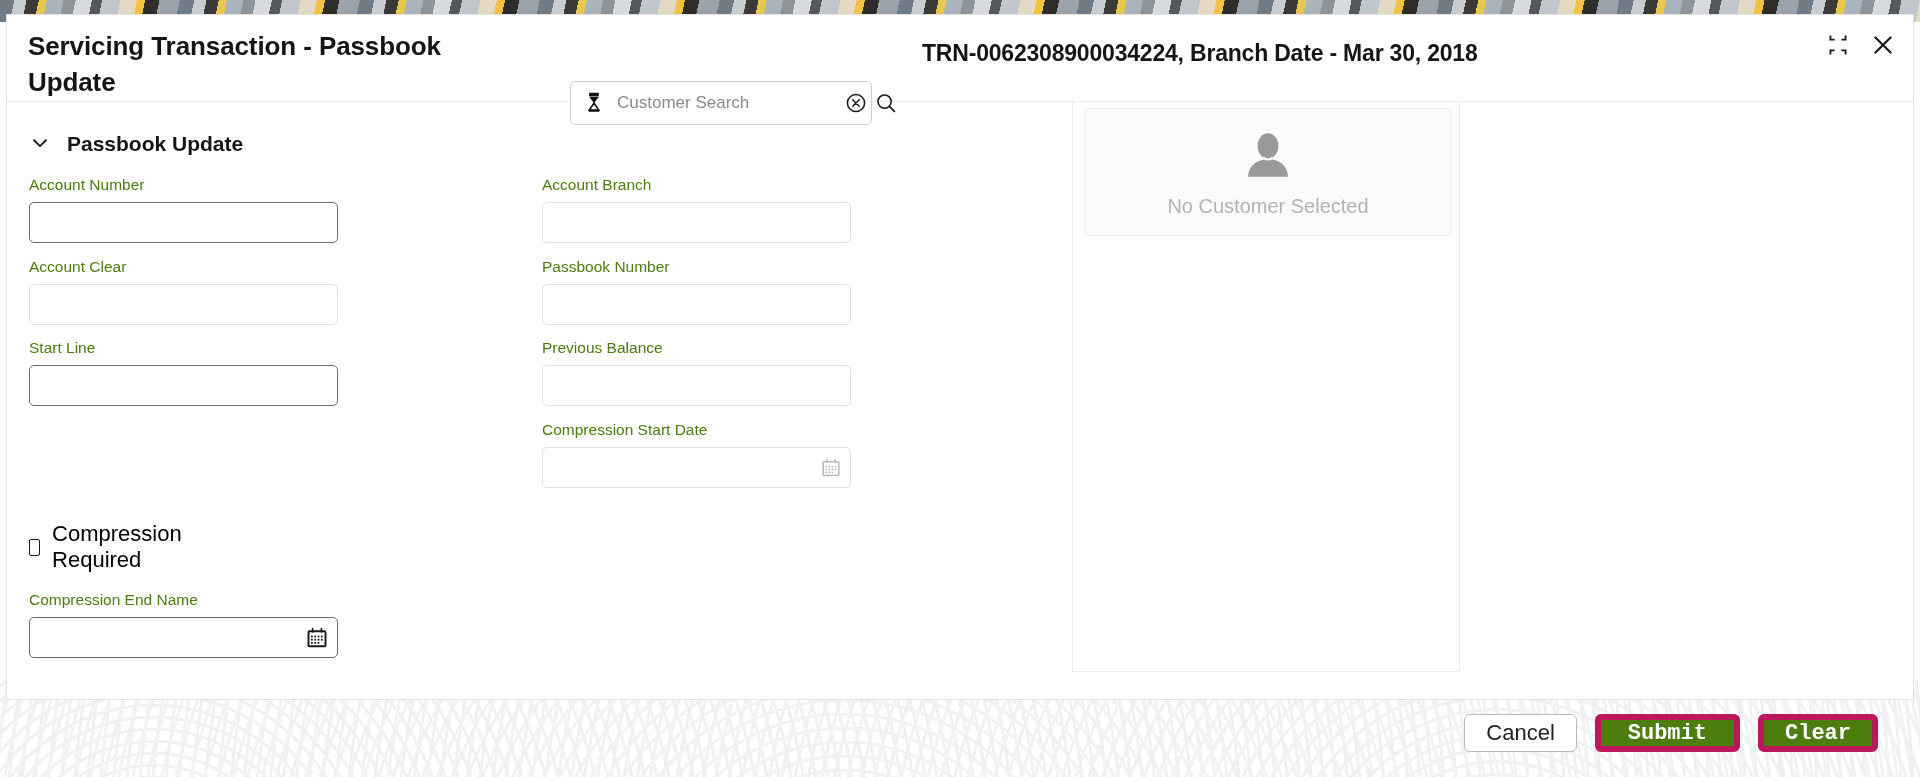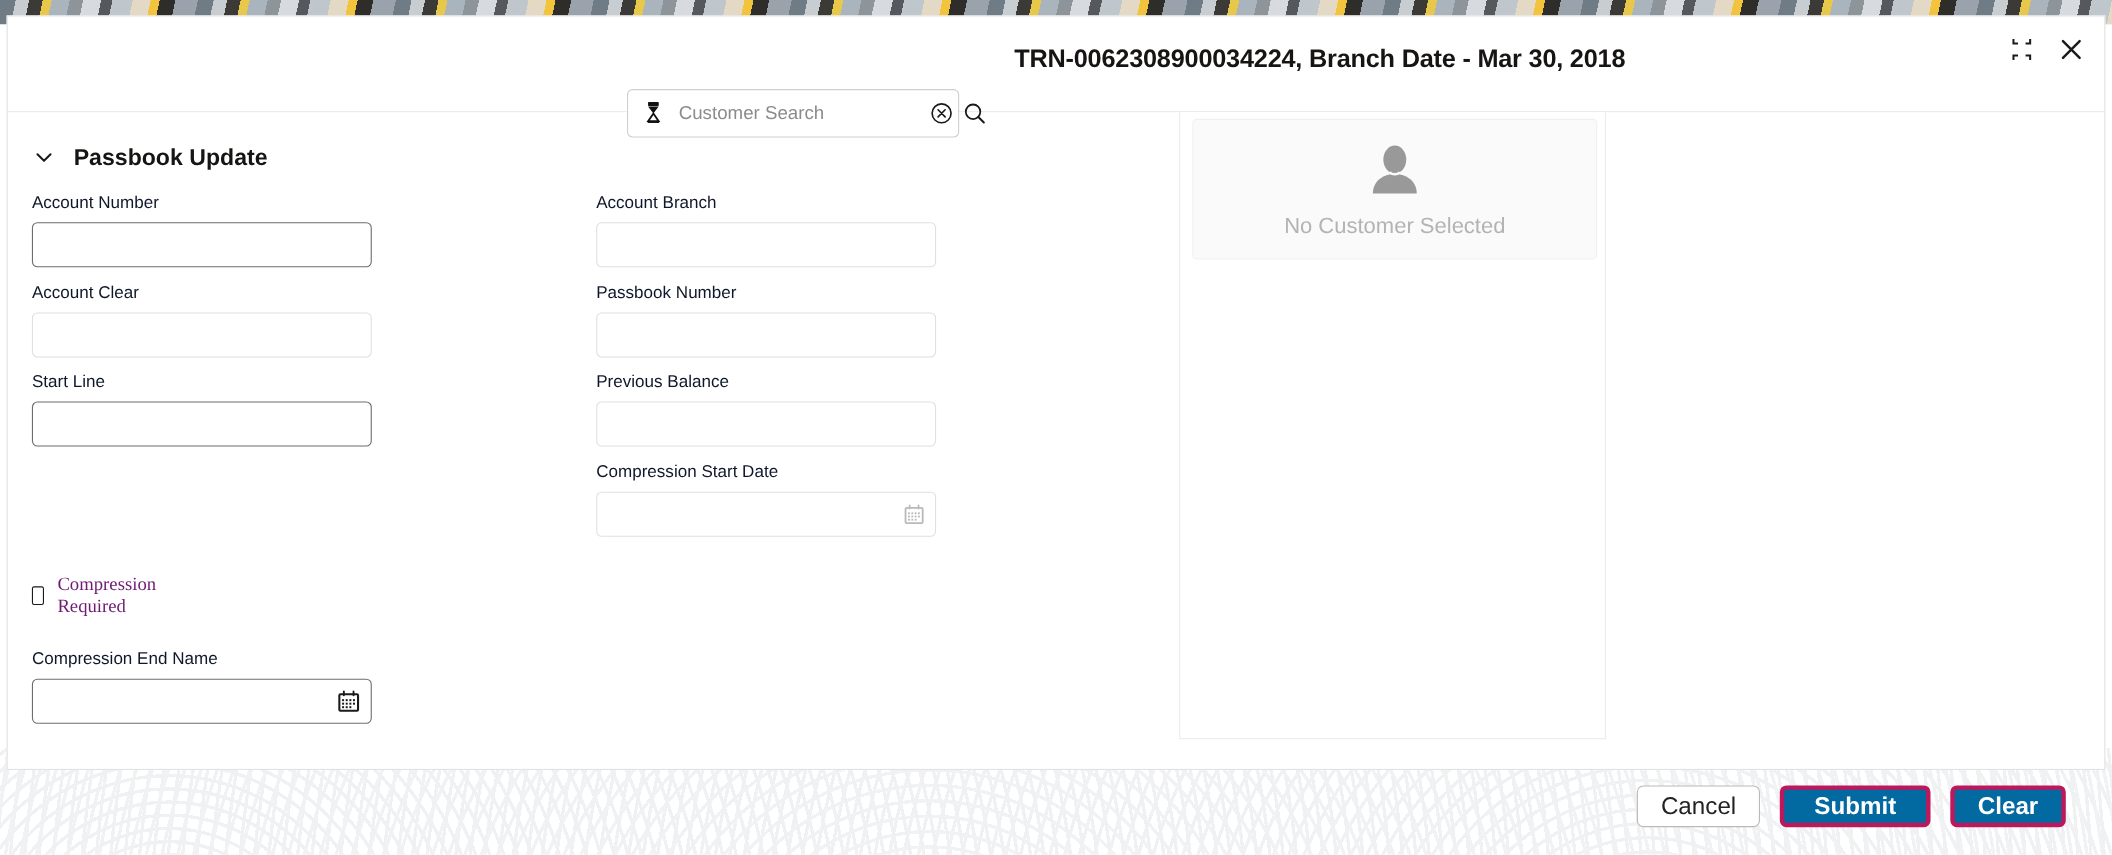--- a/index.html
+++ b/index.html
@@ -121,21 +121,21 @@
   .section-chevron { cursor: pointer; display: flex; }
   .section-title {
     font-size: 21px; font-weight: bold; color: #161513;
   }
 
   .form-grid { position: absolute; left: 0; top: 52px; }
 
   .field { position: absolute; }
   .field-label {
     font-size: 15.5px;
-    color: #0f172a;
+    color: #4d7c0f;
     margin-bottom: 8px;
     display: block;
   }
   .field-input {
     width: 309px; height: 41px;
     border: 1px solid #6d6d6d;
     border-radius: 5px;
     background: #fff;
     box-sizing: border-box;
     outline: none;
@@ -167,21 +167,21 @@
     width: 17px; height: 17px;
     border: 1.6px solid #1a1a1a;
     border-radius: 2px;
     background: #fff;
     box-sizing: border-box;
     cursor: pointer;
     appearance: none;
     -webkit-appearance: none;
     margin: 0;
   }
-  .cbox-label { font-size: 17px; color: #701a75; cursor: pointer; font-family: Liberation Serif, serif; }
+  .cbox-label { font-size: 22px; color: #000000; cursor: pointer; }
 
   
   .cust-panel {
     position: absolute;
     left: 1065px; top: 0px;
     width: 388px; height: 570px;
     border: 1px solid #ececec;
     border-top: 0;
     box-sizing: border-box;
     background: #fff;
@@ -221,39 +221,41 @@
     height: 38px;
     padding: 0 21px;
     box-sizing: border-box;
   }
   .btn-outline {
     background: #fff;
     border: 1px solid #b9b9b9;
     color: #232323;
   }
   .btn-solid {
-    background: #0369a1;
-    border: 4px solid #be185d;
+    background: #4d7c0f;
+    border: 6px solid #be185d;
     color: #ffffff;
     font-weight: bold;
+    font-family: Liberation Mono, monospace;
   }
   .btn-submit { padding: 0 27px; }
 </style>
 </head>
 <body>
 
 <div id="page-bg">
   <div id="bg-photo-strip"></div>
   <div id="bg-arcs"></div>
 </div>
 
 <div id="modal">
 
   <div class="modal-header">
 
+    <div class="modal-title">Servicing Transaction - Passbook Update</div>
 
     <div class="search-wrap">
       <span class="search-person">
         <svg width="26" height="26" viewBox="0 0 24 24" aria-hidden="true">
           <rect x="7.5" y="2.6" width="9" height="3.2" rx="0.6" fill="#111"></rect>
           <path d="M7.6 6.2 h8.8 L12 12.2 Z" fill="#111"></path>
           <path d="M12 12.2 L16.4 18.6 H7.6 Z" fill="none" stroke="#111" stroke-width="1.5"></path>
           <rect x="7.2" y="18.6" width="9.6" height="1.5" fill="#111"></rect>
         </svg>
       </span>

